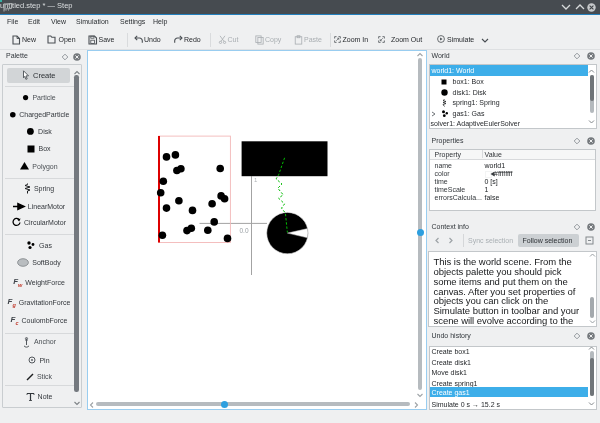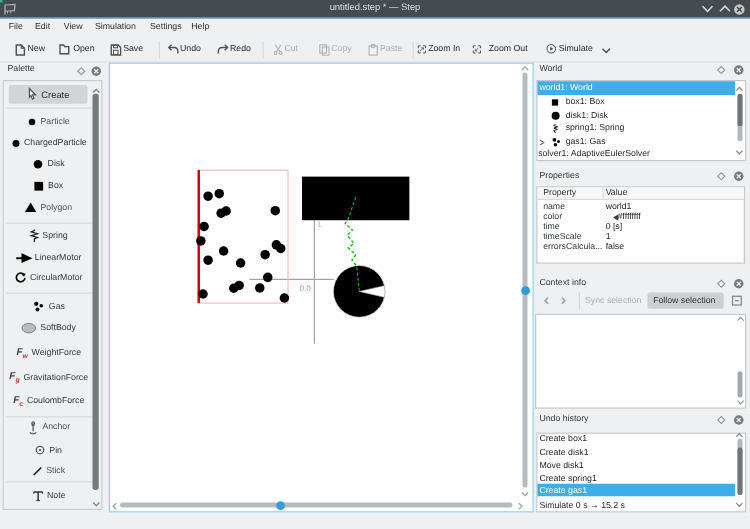--- a/index.html
+++ b/index.html
@@ -6,21 +6,21 @@
   body{width:600px;height:423px;position:relative;overflow:hidden;
        font-family:"Liberation Sans",sans-serif;background:#eff0f1;}
   .abs{position:absolute;}
   .tx{position:absolute;white-space:nowrap;}
   svg{position:absolute;overflow:visible;}
 </style>
 </head>
 <body>
 
 <div class="abs" style="left:0;top:0;width:600px;height:13.5px;background:#464b50;"></div>
-<div class="tx" style="left:0;top:1px;width:600px;text-align:center;font-size:7.5px;color:#dcdfe1;">untitled.step * — Step</div>
+<div class="tx" style="left:0;top:1px;width:600px;font-size:7.5px;color:#dcdfe1;">untitled.step * — Step</div>
 <div class="abs" style="left:0;top:0;width:2px;height:2px;background:#35b0a5;"></div>
 <svg style="left:3px;top:3px;" width="10" height="9" viewBox="0 0 10 9">
   <path d="M1 0.5 L1 8.5 M1 1 L9 0.5 L8.5 5.5 L1 6" fill="none" stroke="#aeb2b5" stroke-width="1"></path>
   <path d="M3 6 v2 M5.5 5.8 v2" stroke="#9ca0a3" stroke-width="0.8"></path>
 </svg>
 <svg style="left:561px;top:4px;" width="10" height="6" viewBox="0 0 10 6">
   <path d="M1 1 L5 5 L9 1" fill="none" stroke="#d7dadb" stroke-width="1.3"></path>
 </svg>
 <svg style="left:575px;top:4px;" width="10" height="6" viewBox="0 0 10 6">
   <path d="M1 5 L5 1 L9 5" fill="none" stroke="#d7dadb" stroke-width="1.3"></path>
@@ -387,20 +387,27 @@
     </svg>
     <div class="abs" style="left:462.5px;top:234px;width:1px;height:13px;background:#d5d7d9;"></div>
     <div class="tx" style="left:468px;top:237px;font-size:7px;color:#aab0b4;">Sync selection</div>
     <div class="abs" style="left:518px;top:234px;width:60.5px;height:12.5px;background:#ccd0d3;border-radius:2px;"></div>
     <div class="tx" style="left:522.5px;top:237px;font-size:7px;color:#2c3034;">Follow selection</div>
     <svg style="left:585px;top:236px;" width="9" height="9" viewBox="0 0 9 9">
       <rect x="1" y="1" width="7" height="7" fill="none" stroke="#83888c" stroke-width="1"></rect>
       <path d="M3 4.5 h3" stroke="#83888c" stroke-width="1"></path>
     </svg>
     <div class="abs" style="left:428px;top:250.5px;width:169px;height:76px;background:#fff;border:1px solid #c3c7ca;box-sizing:border-box;"></div>
+    <div class="tx" style="left:433.5px;top:257.4px;font-size:9.5px;line-height:9.7px;color:#17191b;font-weight:400;letter-spacing:-0.05px;white-space:pre;">This is the world scene. From the
+objects palette you should pick
+some items and put them on the
+canvas. After you set properties of
+objects you can click on the
+Simulate button in toolbar and your
+scene will evolve according to the</div>
     <svg style="left:589px;top:252.5px;" width="7" height="5" viewBox="0 0 7 5">
       <path d="M1 3.5 L3.5 1 L6 3.5" fill="none" stroke="#9aa0a4" stroke-width="1"></path>
     </svg>
     <div class="abs" style="left:589.5px;top:297px;width:4.5px;height:21px;background:#a4a9ad;border-radius:2px;"></div>
     <svg style="left:589px;top:318.5px;" width="7" height="5" viewBox="0 0 7 5">
       <path d="M1 1.5 L3.5 4 L6 1.5" fill="none" stroke="#9aa0a4" stroke-width="1"></path>
     </svg>
     <div class="tx" style="left:431.5px;top:332px;font-size:7px;color:#31363b;">Undo history</div>
     <svg style="left:574px;top:333px;" width="6" height="6" viewBox="0 0 6 6">
       <rect x="1" y="1" width="4" height="4" fill="none" stroke="#90959a" stroke-width="0.9" transform="rotate(45 3 3)"></rect>

